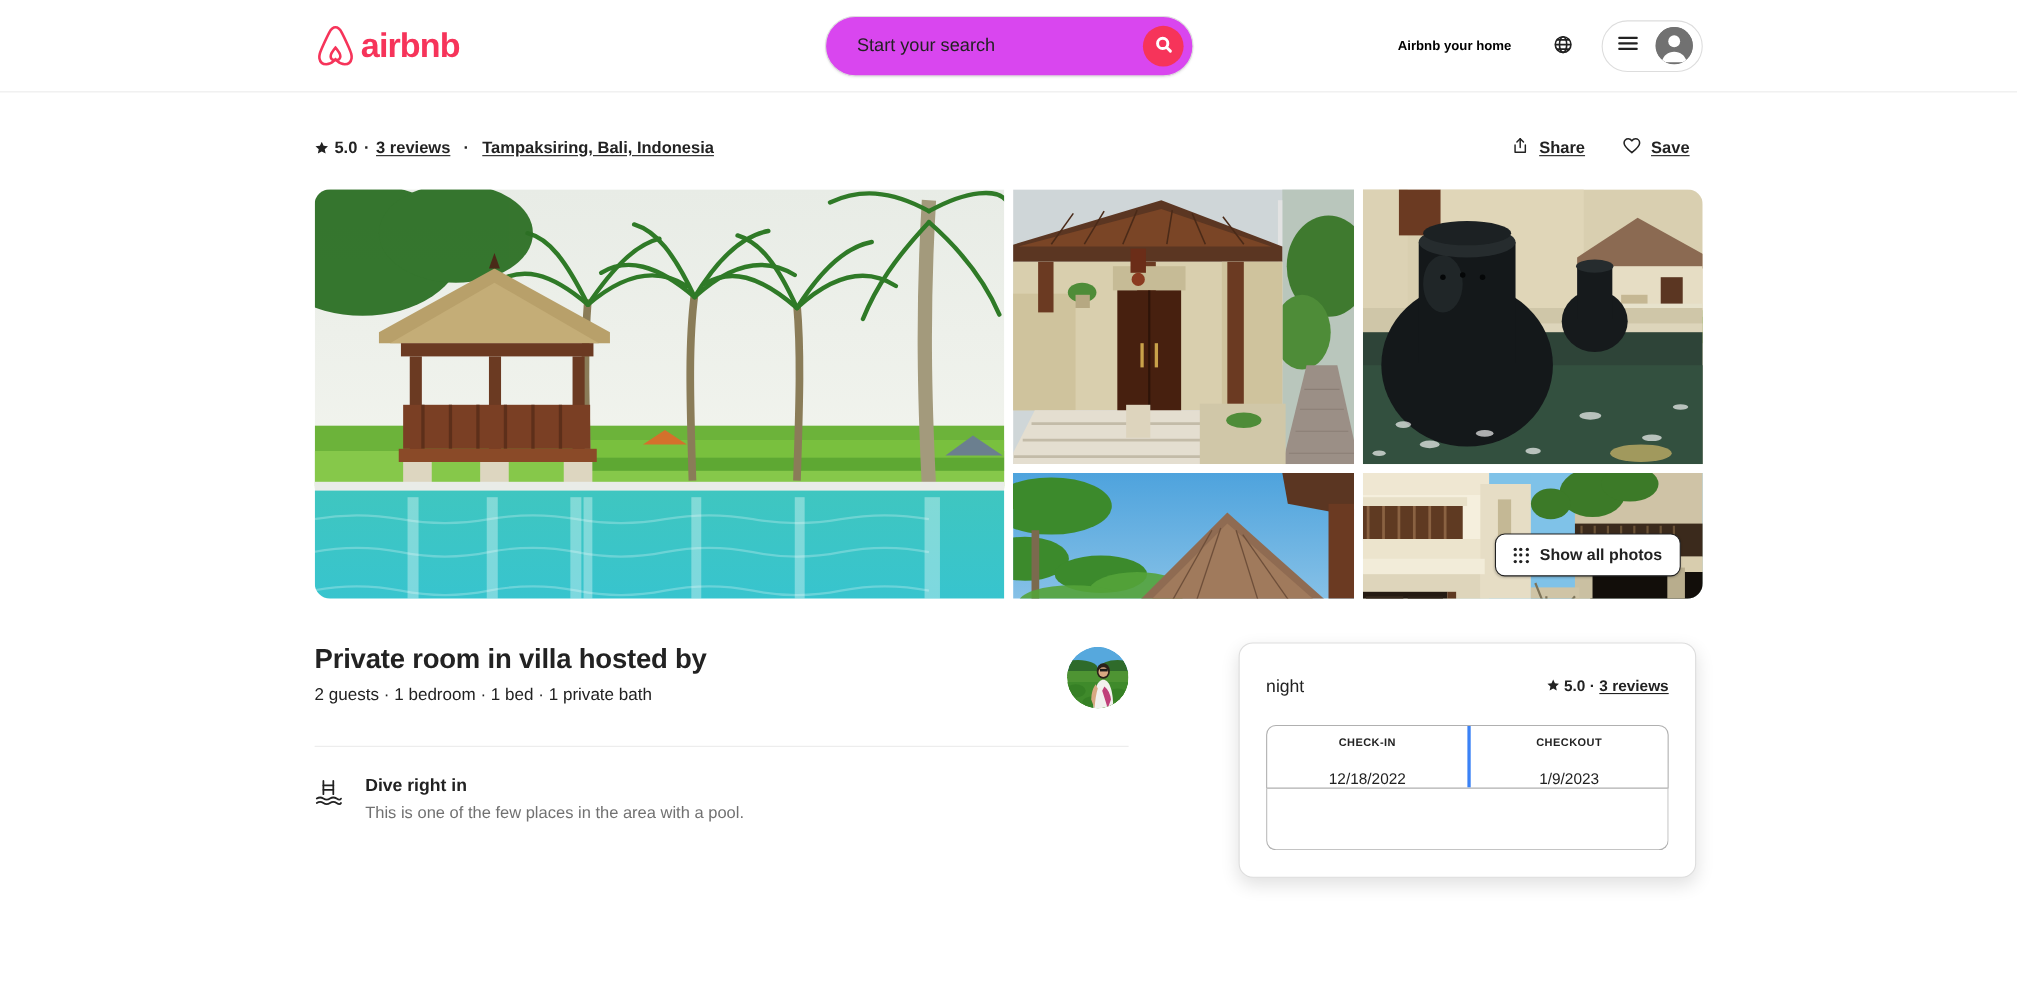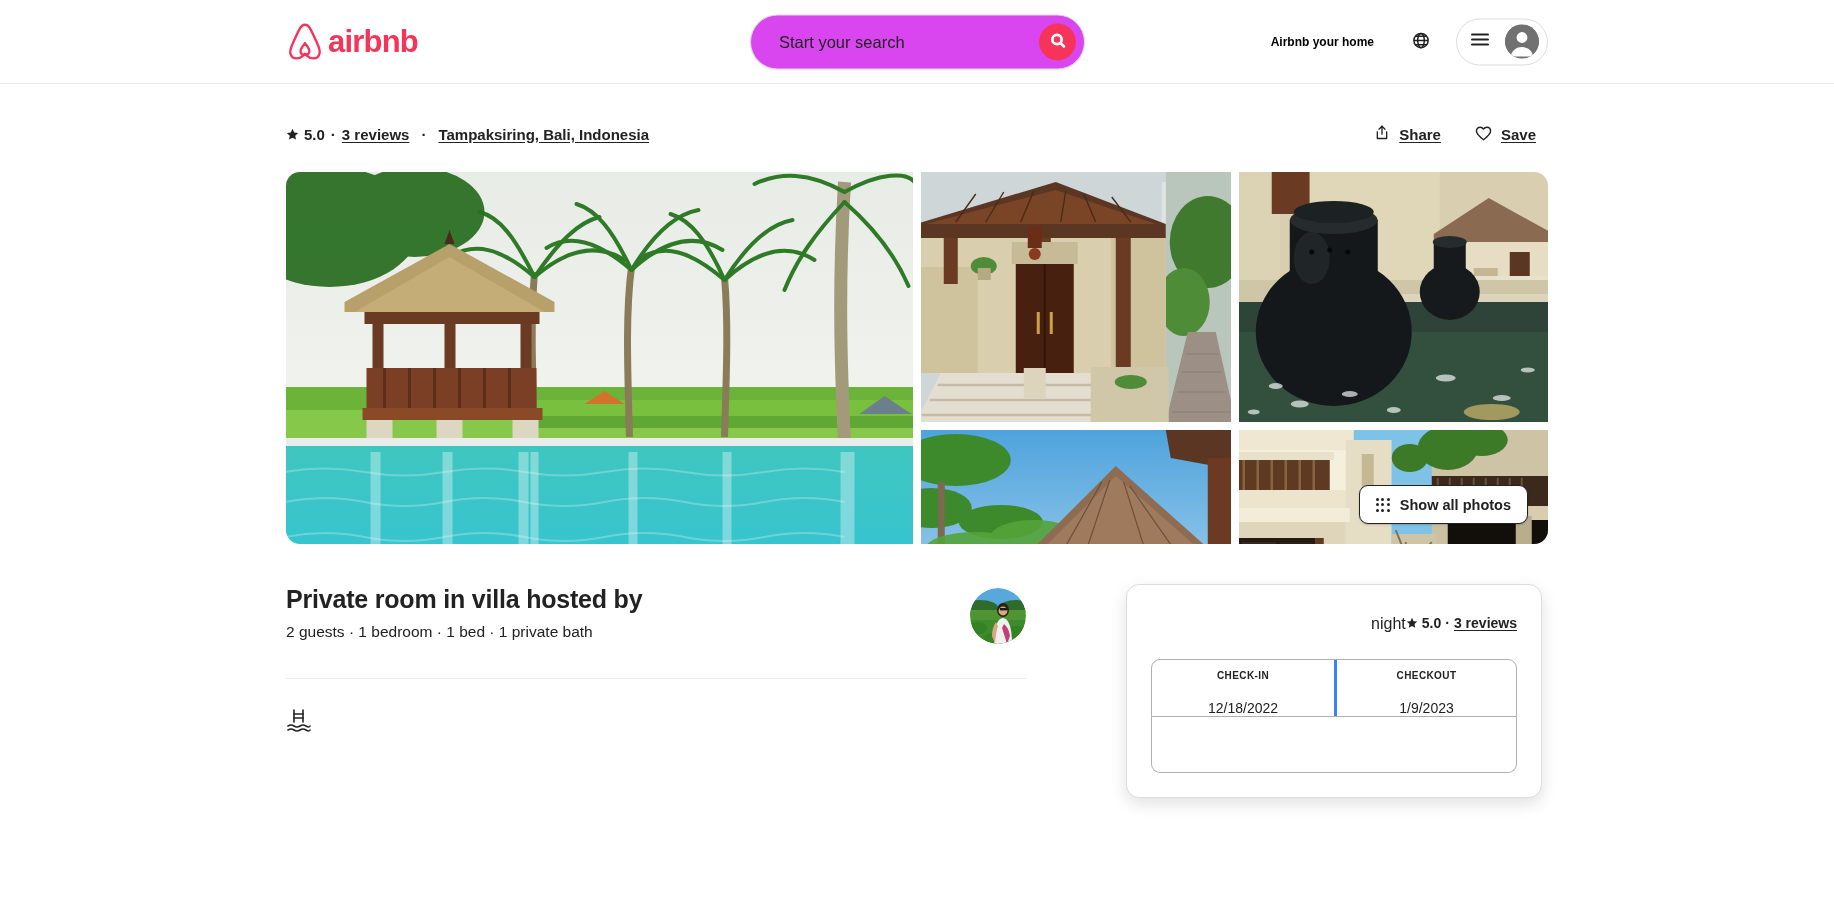--- a/index.html
+++ b/index.html
@@ -275,21 +275,21 @@
     border: 1px solid #dddddd;
     border-radius: 13px;
     box-shadow: 0 6px 16px rgba(0,0,0,0.12);
     padding: 24px;
     width: 416px;
     background: #fff;
   }
   .book-top {
     display: flex;
     align-items: baseline;
-    justify-content: flex-end;
+    justify-content: space-between;
   }
   .price-line { font-size: 16px; color: #222; }
   .price-amount { font-size: 22px; font-weight: 600; }
   .price-unit { font-size: 16px; font-weight: 400; }
   .book-rating {
     display: flex;
     align-items: center;
     font-size: 14px;
     font-weight: 600;
     color: #222;
@@ -872,20 +872,24 @@
         <span class="feature-ico">
           <svg width="26" height="26" viewBox="0 0 26 26" fill="none" stroke="#222" stroke-width="1.6" stroke-linecap="round">
             <path d="M8 3 v12"></path>
               <path d="M17 3 v12"></path>
             <path d="M8 7 h9"></path>
               <path d="M8 11 h9"></path>
             <path d="M2 19 q3 -2 6 0 t6 0 t6 0 t4 0"></path>
             <path d="M2 23 q3 -2 6 0 t6 0 t6 0 t4 0"></path>
           </svg>
         </span>
+        <div>
+          <div class="feature-title">Dive right in</div>
+          <div class="feature-desc">This is one of the few places in the area with a pool.</div>
+        </div>
       </div>
     </div>
 
     <div class="col-right">
       <div class="book-card">
         <div class="book-top">
           <div class="price-line">
             <span class="price-amount"></span>
             <span class="price-unit">night</span>
           </div>

